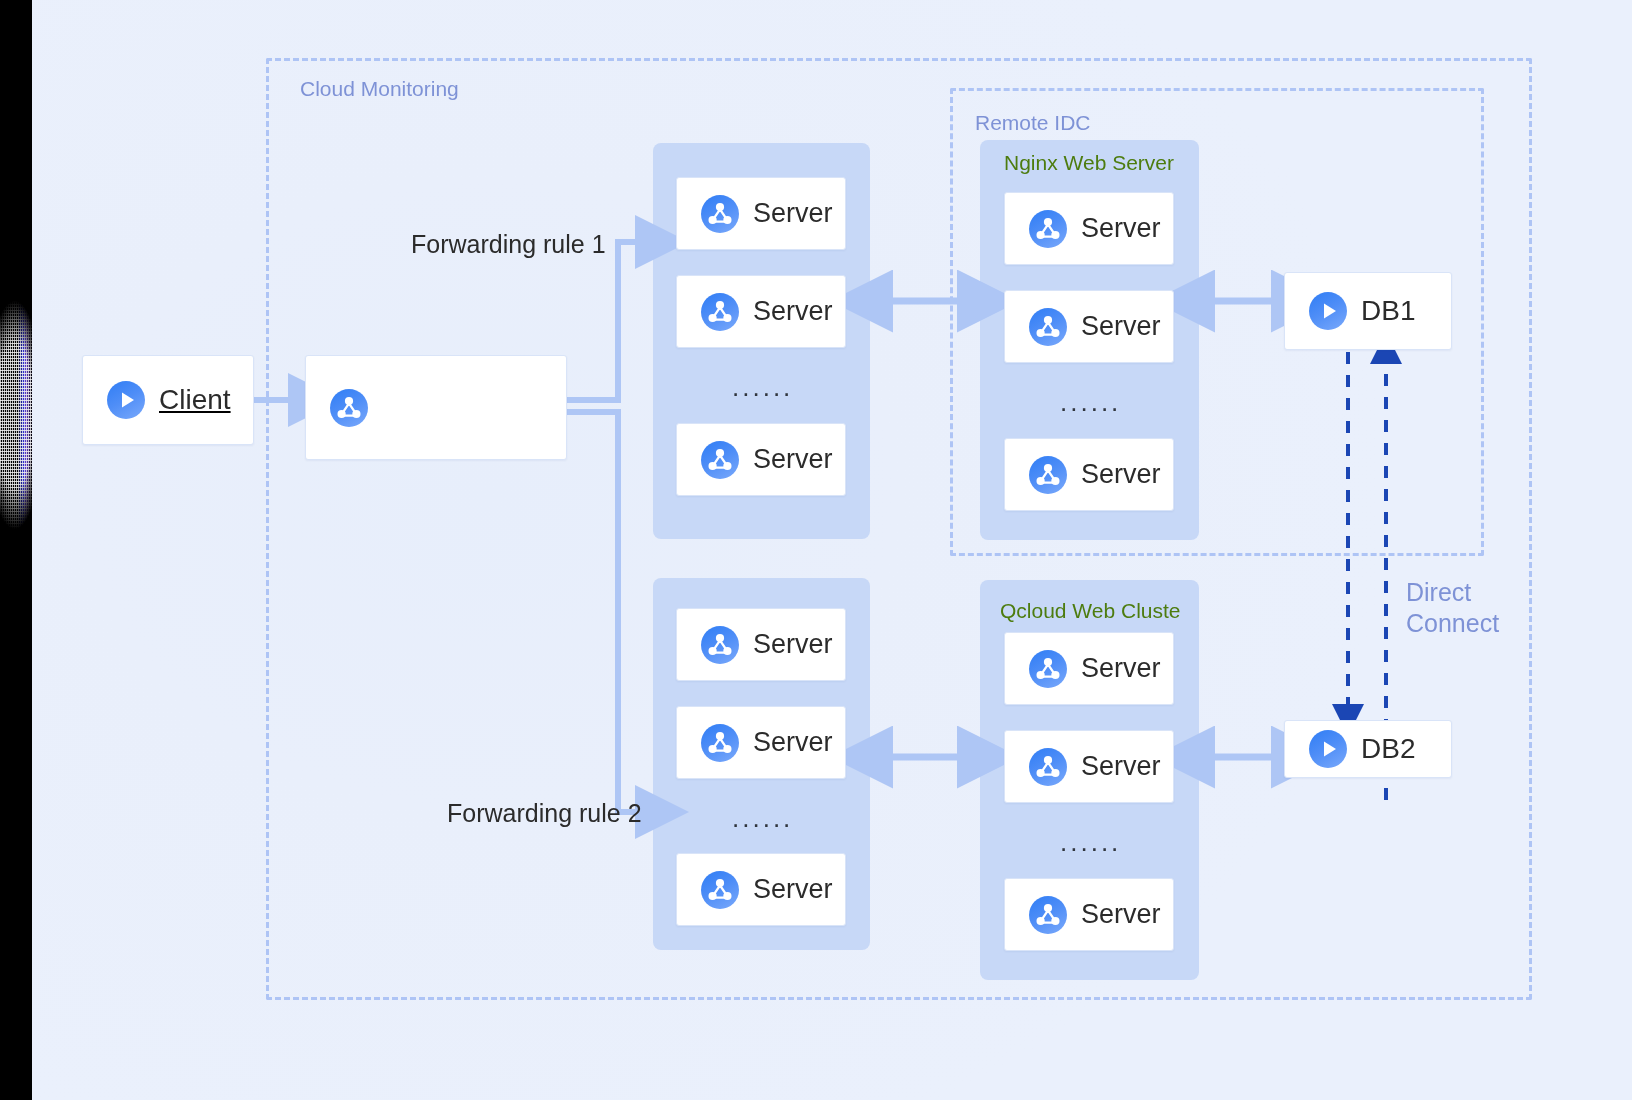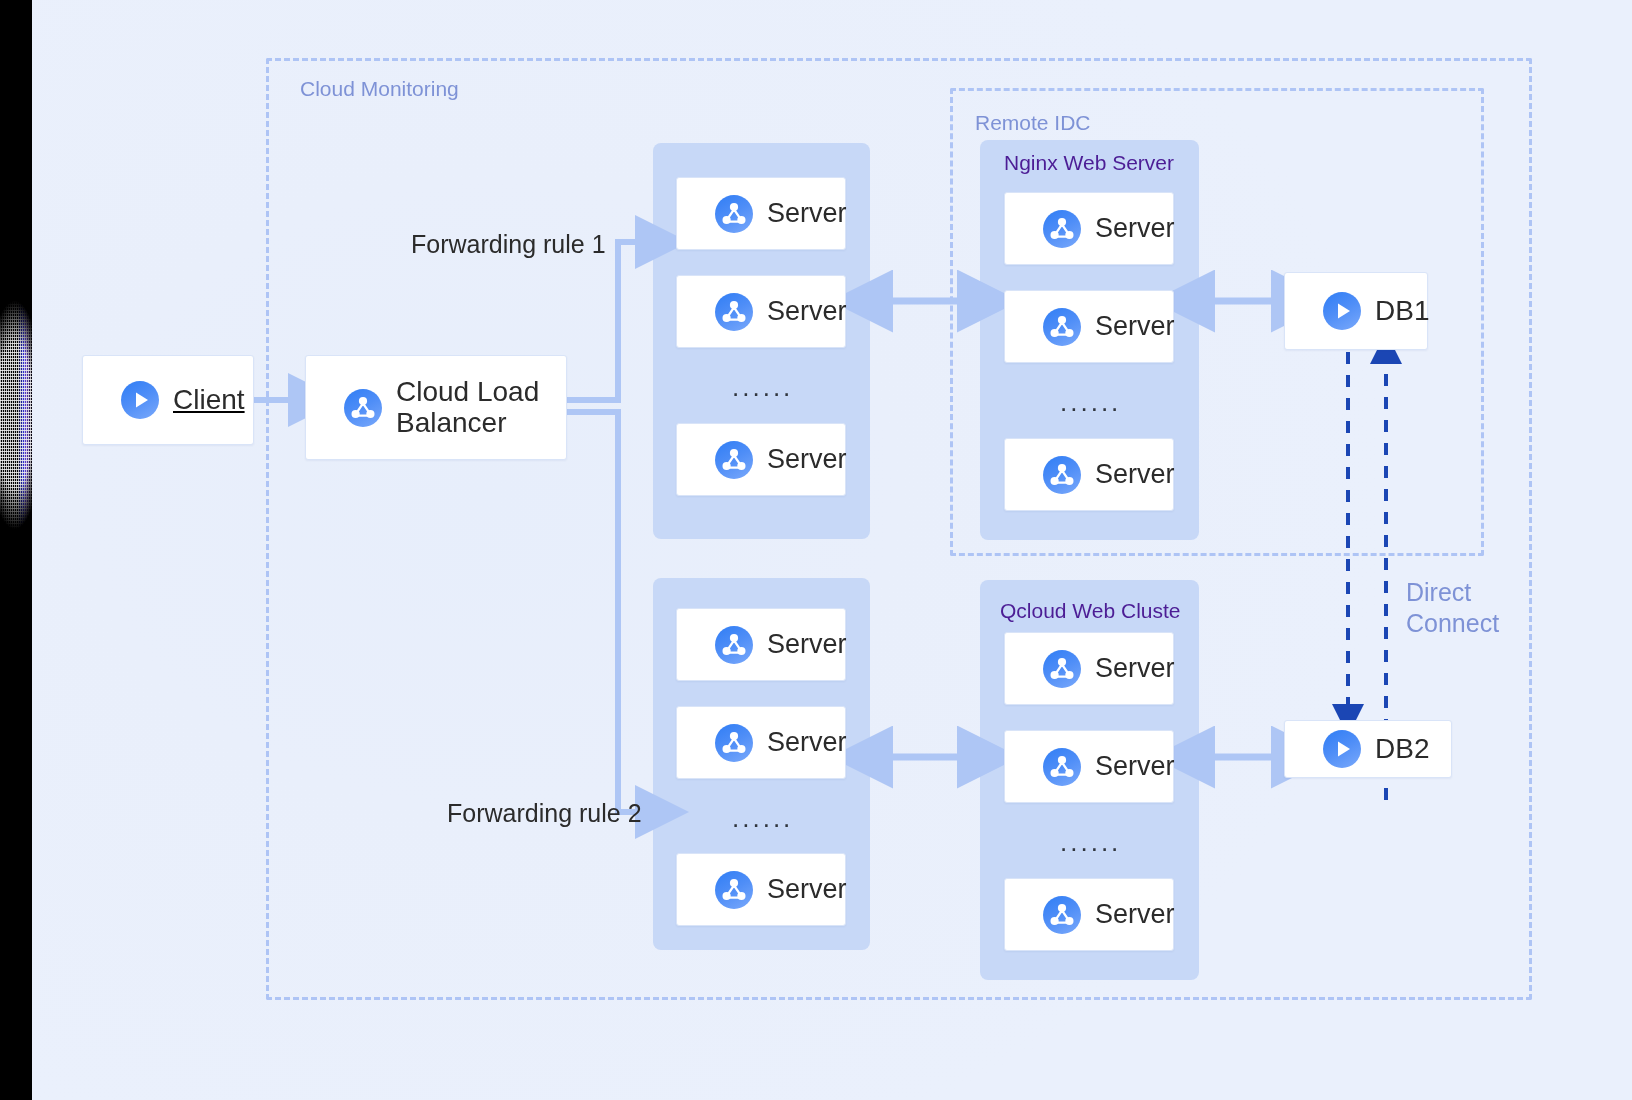--- a/index.html
+++ b/index.html
@@ -48,36 +48,36 @@
 
   
   .cluster{
     position:absolute;
     background:#c7d8f7;
     border-radius:8px;
     box-sizing:border-box;
   }
   .cluster-title{
     position:absolute;
-    color:#4c1d95;
+    color:#4d7c0f;
     font-size:21px;
     white-space:nowrap;
   }
 
   
   .node{
     position:absolute;
     background:#ffffff;
     border:1px solid #d9e4f8;
     border-radius:3px;
     box-sizing:border-box;
     display:flex;
     align-items:center;
     gap:14px;
-    padding-left:38px;
+    padding-left:24px;
     box-shadow:0 1px 2px rgba(60,90,160,.07);
   }
   .node .label{
     color:#2b2b2b;
     font-size:28px;
     line-height:1.08;
     white-space:pre-line;
   }
   .node.small .label{font-size:27px;}
 
@@ -181,22 +181,20 @@
 
 <div class="node" style="left:305px;top:355px;width:262px;height:105px;z-index:10;">
   <span class="icon">
     <svg width="38" height="38" viewBox="0 0 38 38">
       <circle cx="19" cy="12" r="4.1" fill="#fff"></circle>
       <circle cx="11.6" cy="25" r="4.1" fill="#fff"></circle>
       <circle cx="26.4" cy="25" r="4.1" fill="#fff"></circle>
       <path d="M19 14.4 L12.4 24.2 M19 14.4 L25.6 24.2 M13.6 26.6 L24.4 26.6" stroke="#fff" stroke-width="2.3" stroke-linecap="round"></path>
     </svg>
   </span>
-  <span class="label">Cloud Load
-Balancer</span>
 </div>
 
 <div class="lbl" style="left:411px;top:230px;z-index:11;">Forwarding rule 1</div>
 <div class="lbl" style="left:419px;top:799px;z-index:11;margin-left:28px;">Forwarding rule 2</div>
 <div class="dc-label" style="left:1406px;top:577px;z-index:11;">Direct
 Connect</div>
 
 <div class="cluster" style="left:653px;top:143px;width:217px;height:396px;z-index:4;"></div>
 <div class="node small" style="left:676px;top:177px;width:170px;height:73px;z-index:8;">
   <span class="icon">
@@ -263,21 +261,21 @@
     <svg width="38" height="38" viewBox="0 0 38 38">
         <circle cx="19" cy="12" r="4.1" fill="#fff"></circle>
         <circle cx="11.6" cy="25" r="4.1" fill="#fff"></circle>
         <circle cx="26.4" cy="25" r="4.1" fill="#fff"></circle>
         <path d="M19 14.4 L12.4 24.2 M19 14.4 L25.6 24.2 M13.6 26.6 L24.4 26.6" stroke="#fff" stroke-width="2.3" stroke-linecap="round"></path>
       </svg>
   </span>
   <span class="label">Server</span>
 </div>
 
-<div class="node" style="left:1284px;top:272px;width:144px;height:78px;z-index:10;text-align:right;">
+<div class="node" style="left:1284px;top:272px;width:168px;height:78px;z-index:10;text-align:right;">
   <span class="icon">
     <svg width="38" height="38" viewBox="0 0 38 38">
         <path d="M15 11.5 L27 19 L15 26.5 Z" fill="#fff"></path>
       </svg>
   </span>
   <span class="label">DB1</span>
 </div>
 
 <div class="cluster" style="left:653px;top:578px;width:217px;height:372px;z-index:4;"></div>
 <div class="node small" style="left:676px;top:608px;width:170px;height:73px;z-index:8;">

